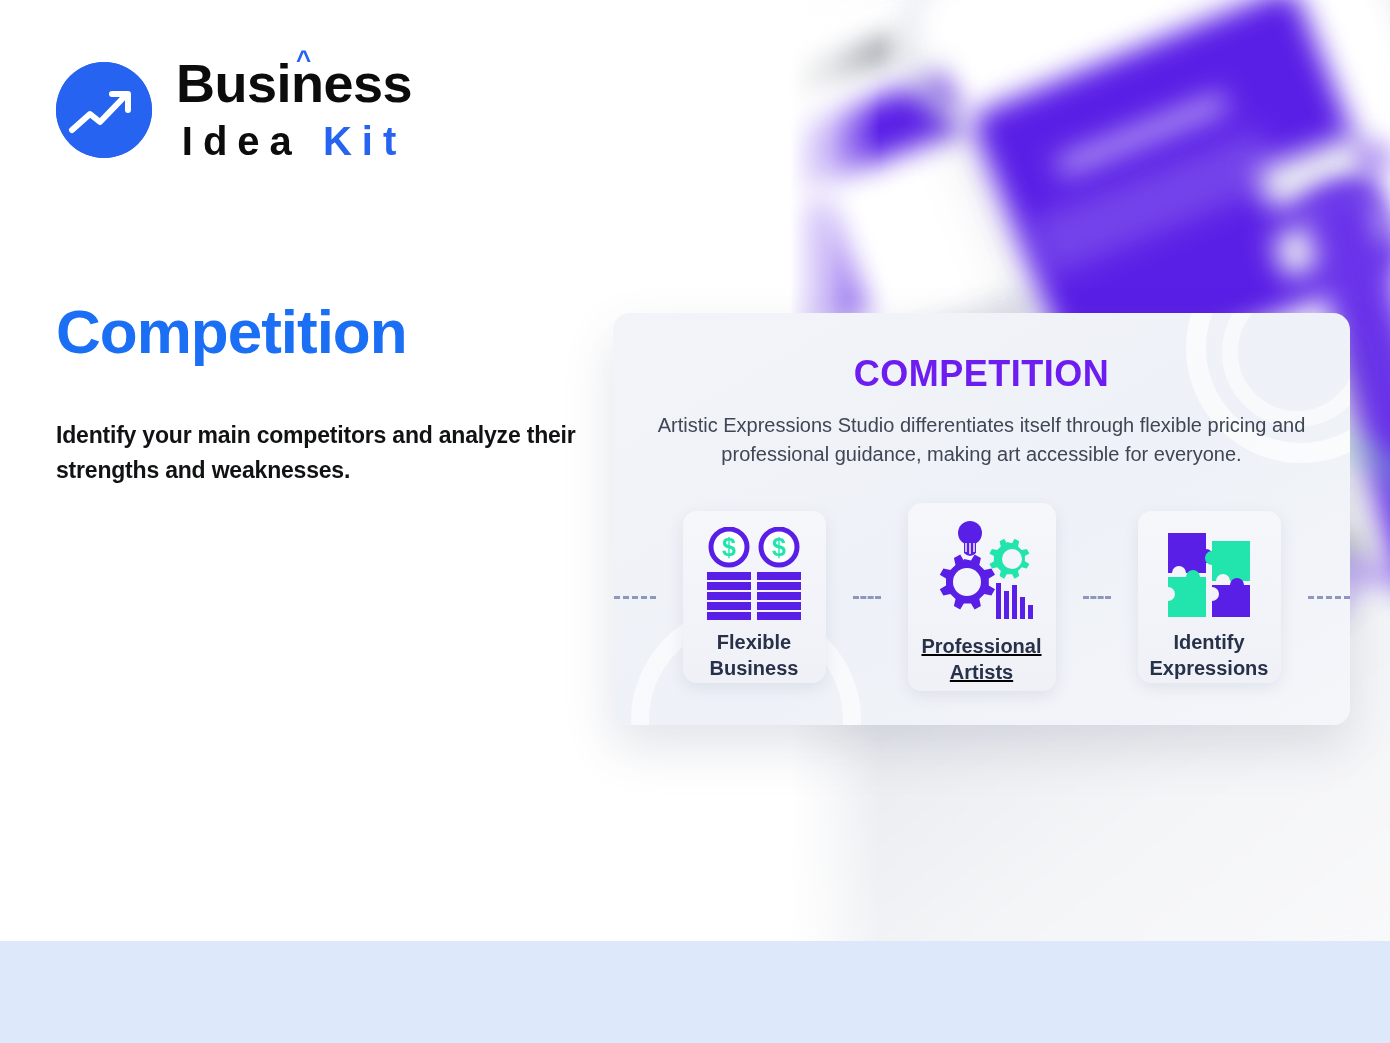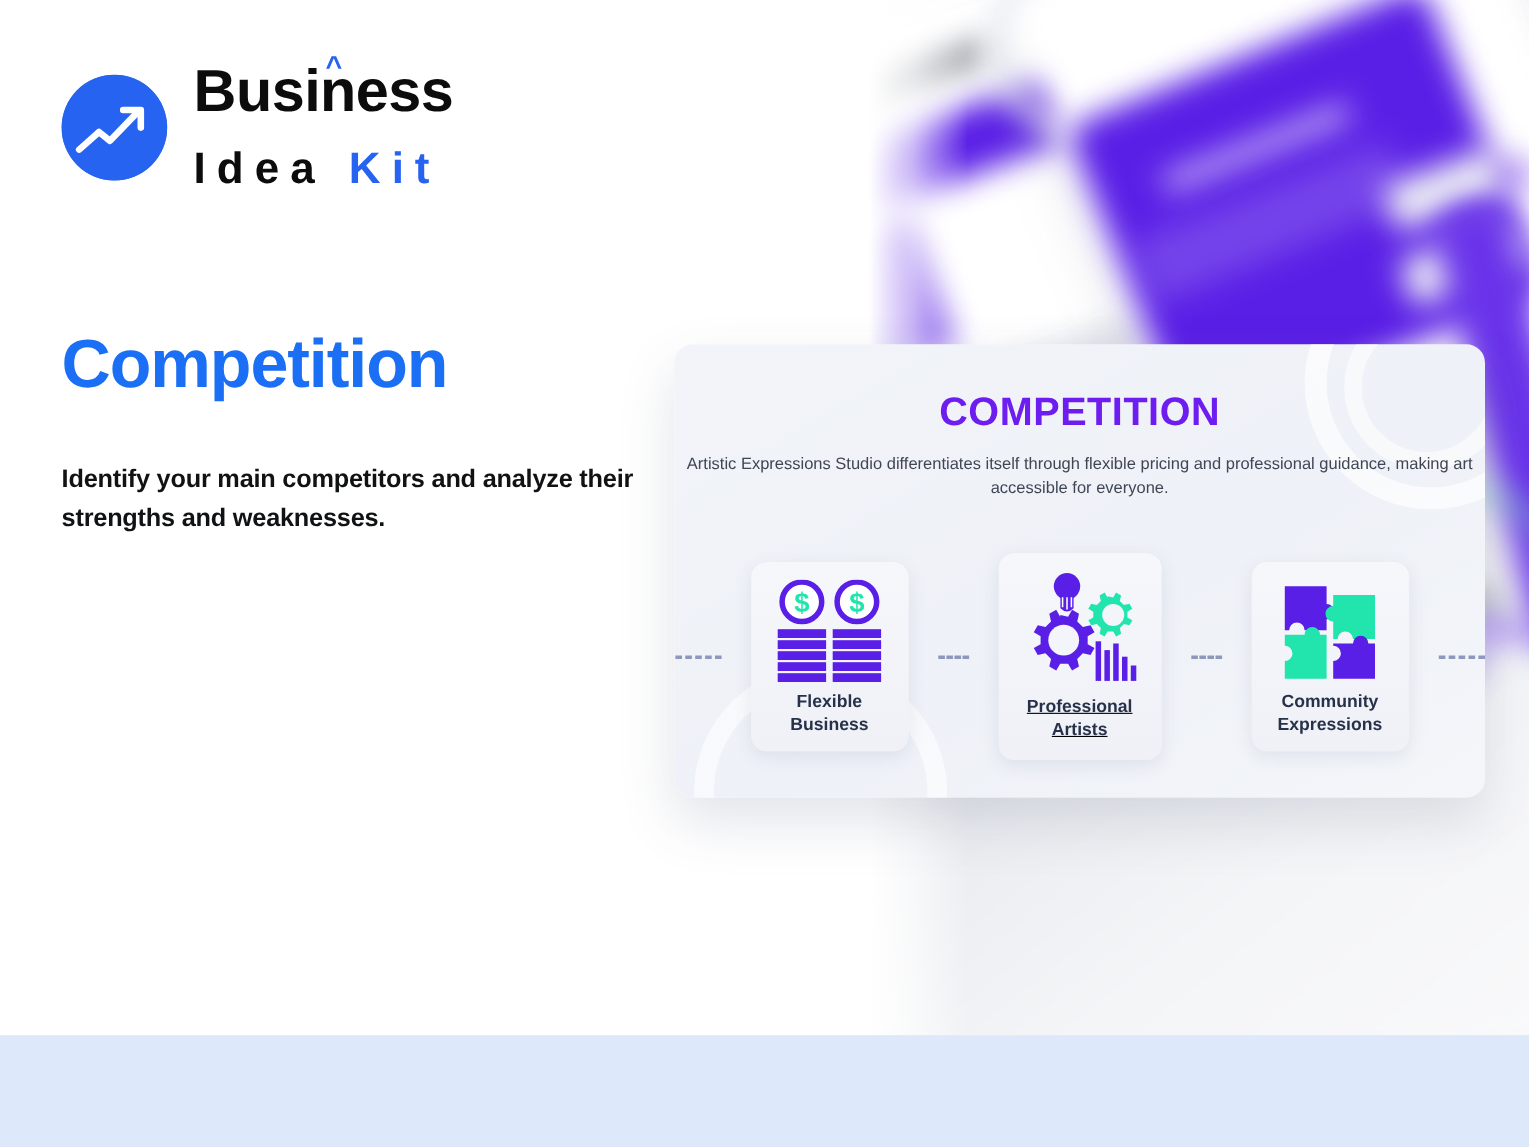--- a/index.html
+++ b/index.html
@@ -144,21 +144,21 @@
   .logo-line1{
     font-size:54px; font-weight:700; color:#0c0c0d;
     letter-spacing:-0.5px; line-height:1; position:relative; white-space:nowrap;text-align:right;
   }
   .logo-hat{
     position:absolute; left:120px; top:-9px; font-size:26px; color:#2563f0;
     font-weight:700; line-height:1;
   }
   .logo-line2{
     font-size:40px; font-weight:700; color:#0c0c0d; letter-spacing:10px;
-    line-height:1.1; margin-top:21px; white-space:nowrap;
+    line-height:1.1; margin-top:9px; white-space:nowrap;text-align:center;
   }
   .logo-line2 .kit{ color:#2563f0; }
 
   
   .headline{
     position:absolute; left:56px; top:296px;
     font-size:62px; font-weight:700; color:#1b6ff5; letter-spacing:-1px;
   }
   .body-copy{ position:absolute; left:56px; top:418px; width:520px; }
   .body-copy p{
@@ -186,21 +186,21 @@
   .preview-deco-3{
     position:absolute; left:18px; bottom:-110px; width:230px; height:230px;
     border-radius:50%; border:18px solid rgba(255,255,255,.6);
   }
   .preview-title{
     position:absolute; top:40px; left:0; width:100%; text-align:center;
     font-size:36px; font-weight:700; color:#6d1df0; letter-spacing:.5px;
   }
   .preview-sub{
     position:absolute; top:98px; left:0; width:100%; text-align:center;
-    font-size:15px; color:#3f4654; line-height:1.46;
+    font-size:20px; color:#3f4654; line-height:1.46;
   }
   .tiles{
     position:absolute; left:0; top:190px; width:100%;
     display:flex; justify-content:center; align-items:center; gap:27px;
   }
   .dash{
     flex:none; height:0; border-top:3px dashed #6e7aa8; opacity:.75;
   }
   .dash.outer{ width:96px; }
   .dash.inner{ width:28px; }
@@ -211,21 +211,21 @@
     display:flex; flex-direction:column; align-items:center;
     justify-content:flex-start; padding-top:14px; position:relative;
   }
   .tile.tall{ width:148px; height:188px;text-decoration:underline; }
   .tile-icon{
     flex:none; display:flex; align-items:center; justify-content:center;
     height:100px;
   }
   .tile.tall .tile-icon{ height:112px; }
   .tile-label{
-    margin-top:4px; text-align:center; font-size:16px; font-weight:700;
+    margin-top:4px; text-align:center; font-size:20px; font-weight:700;
     color:#27324a; line-height:1.3;
   }
 
   
   .bottom-band{
     position:absolute; left:0; bottom:0; width:1390px; height:102px;
     background:#dde9fb;
   }
 </style>
 </head>
@@ -376,21 +376,21 @@
             <path d="M6 6 H44 V22 a7 7 0 0 1 0 14 V46 H24 a7 7 0 0 0 -14 0 H6 Z" fill="#5a1fe6" transform="translate(0,0)"></path>
 
             <path d="M50 14 H88 V54 H68 a7 7 0 0 0 -14 0 H50 V38 a7 7 0 0 1 0 -14 Z" fill="#21e5ac"></path>
 
             <path d="M6 50 H24 a7 7 0 0 1 14 0 H44 V90 H6 V74 a7 7 0 0 0 0 -14 Z" fill="#21e5ac"></path>
 
             <path d="M50 58 H68 a7 7 0 0 1 14 0 H88 V90 H50 V74 a7 7 0 0 0 0 -14 Z" fill="#5a1fe6"></path>
           </svg>
         </div>
         <div class="tile-label">
-          <span>Community</span><br>
+          <span>Identify</span><br>
           <span>Expressions</span>
         </div>
       </div>
 
       <div class="dash outer"></div>
     </div>
   </div>
 
   <div class="bottom-band"></div>
 

